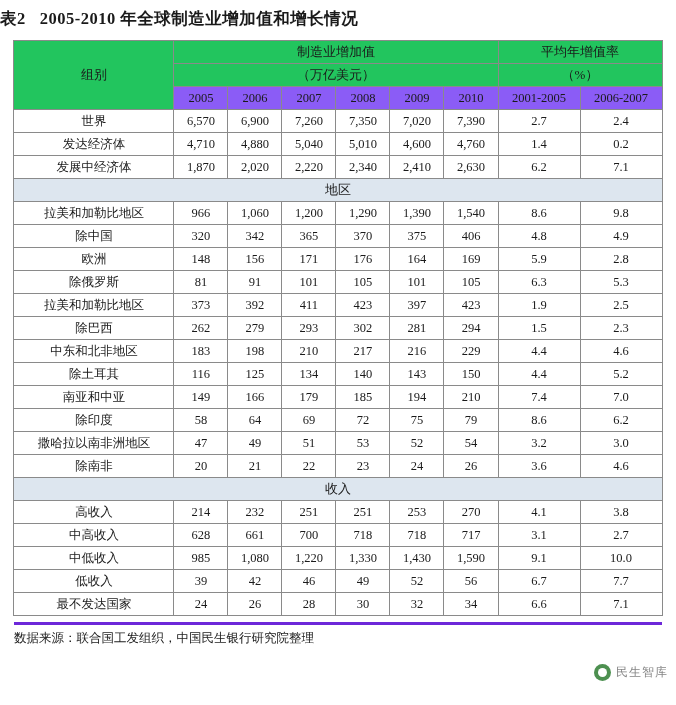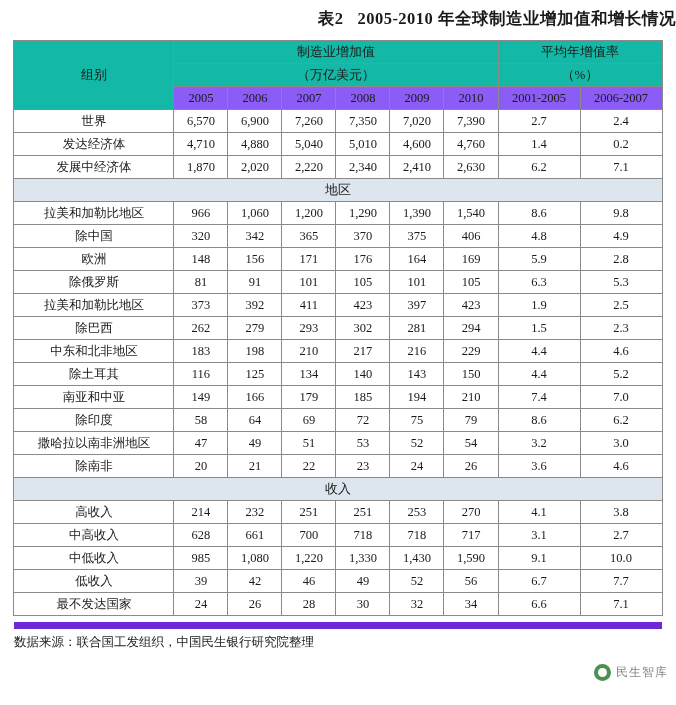--- a/index.html
+++ b/index.html
@@ -15,21 +15,21 @@
     position: relative;
     overflow: hidden;
   }
   .page {
     width: 676px;
     height: 705px;
     position: relative;
     box-sizing: border-box;
   }
   .title {
-    text-align: right;
+    text-align: left;
     font-size: 16.5px;
     font-weight: bold;
     padding: 8px 0 10px 0;
     letter-spacing: 0.5px;
     font-family: "Liberation Serif", serif;
   }
   .title .tnum {
     margin-right: 14px;
   }
   table.main {
@@ -42,21 +42,21 @@
   table.main td, table.main th {
     border: 1px solid #8a8a8a;
     padding: 0;
     height: 22px;
     text-align: center;
     vertical-align: middle;
     font-weight: normal;
     font-family: "Liberation Serif", serif;
   }
   .hdr {
-    background: #14b8a6;
+    background: #22c55e;
     font-weight: bold;
     font-size: 13px;
   }
   .hdr-sub {
     background: #8b5cf6;
     font-weight: bold;
     font-size: 12.5px;
   }
   .rowlabel {
     text-align: center;
@@ -73,21 +73,21 @@
     font-size: 12.5px;
     font-family: "Liberation Serif", serif;
   }
   .tall {
     height: 40px;
   }
   .src {
     margin: 6px auto 0 auto;
     width: 648px;
     font-size: 12.5px;
-    border-top: 7px solid #6d28d9;
+    border-top: 3px solid #6d28d9;
     padding-top: 5px;
     font-family: "Liberation Serif", serif;
   }
   .watermark {
     position: absolute;
     right: 8px;
     bottom: 24px;
     display: flex;
     align-items: center;
     gap: 5px;

